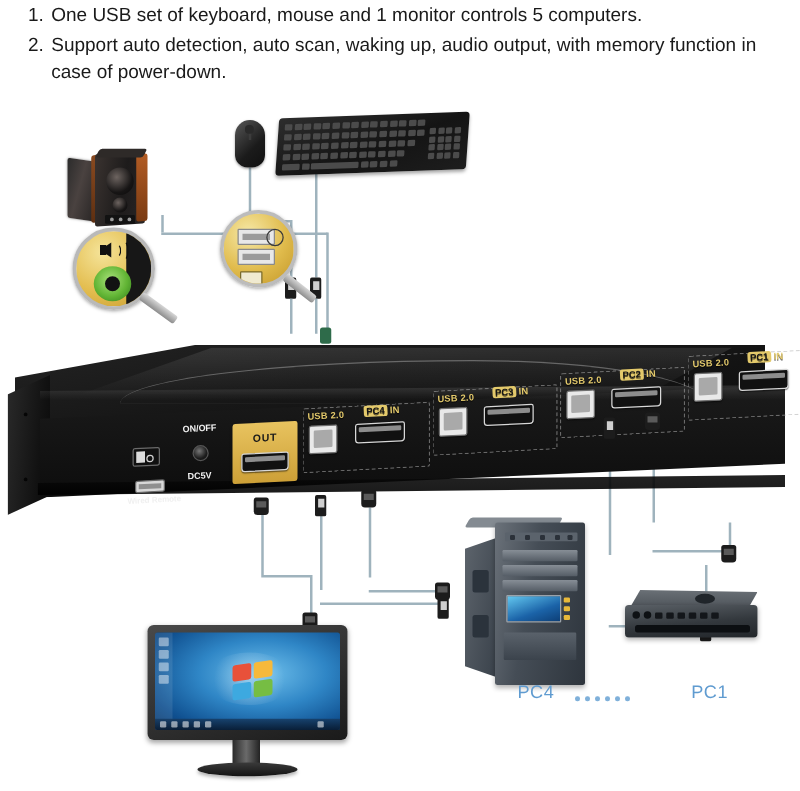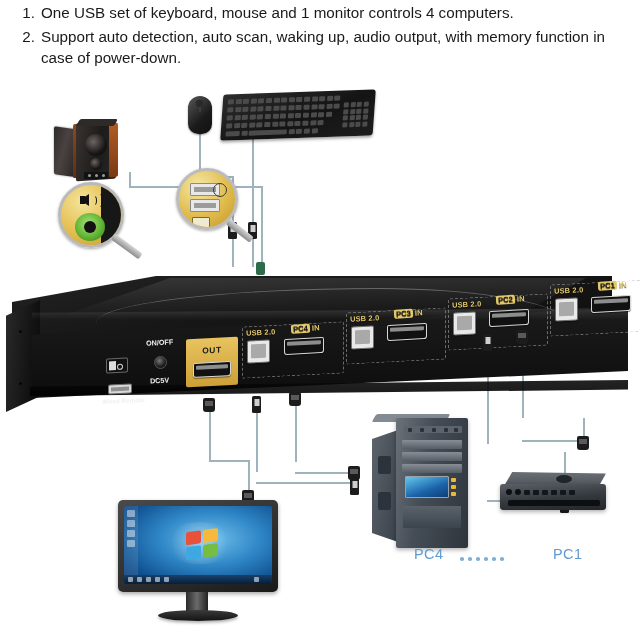--- a/index.html
+++ b/index.html
@@ -214,21 +214,21 @@
   .dots i{display:block;width:3.5px;height:3.5px;border-radius:50%;background:#7fb0da;}
 </style>
 </head>
 <body>
 
 <div class="stage">
 
   <div class="features">
     <div class="feat">
       <span class="num">1.</span>
-      <span class="txt">One USB set of keyboard, mouse and 1 monitor controls 4 computers.</span>
+      <span class="txt">One USB set of keyboard, mouse and 1 monitor controls 5 computers.</span>
     </div>
     <div class="feat feat2">
       <span class="num">2.</span>
       <span class="txt">Support auto detection, auto scan, waking up, audio output, with memory function in case of power-down.</span>
     </div>
   </div>
 
   <div class="cable cable-v" style="left:129px;top:172px;height:14px;"></div>
   <div class="cable cable-h" style="left:129px;top:186px;width:133px;"></div>
   <div class="cable cable-v" style="left:261px;top:186px;height:80px;"></div>

